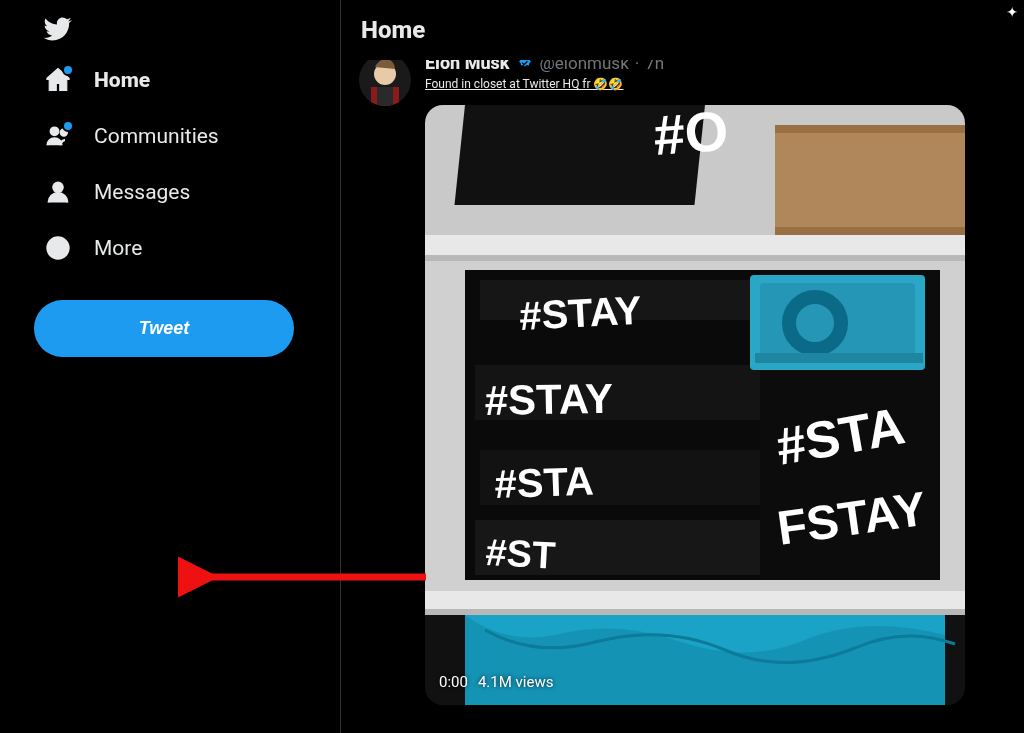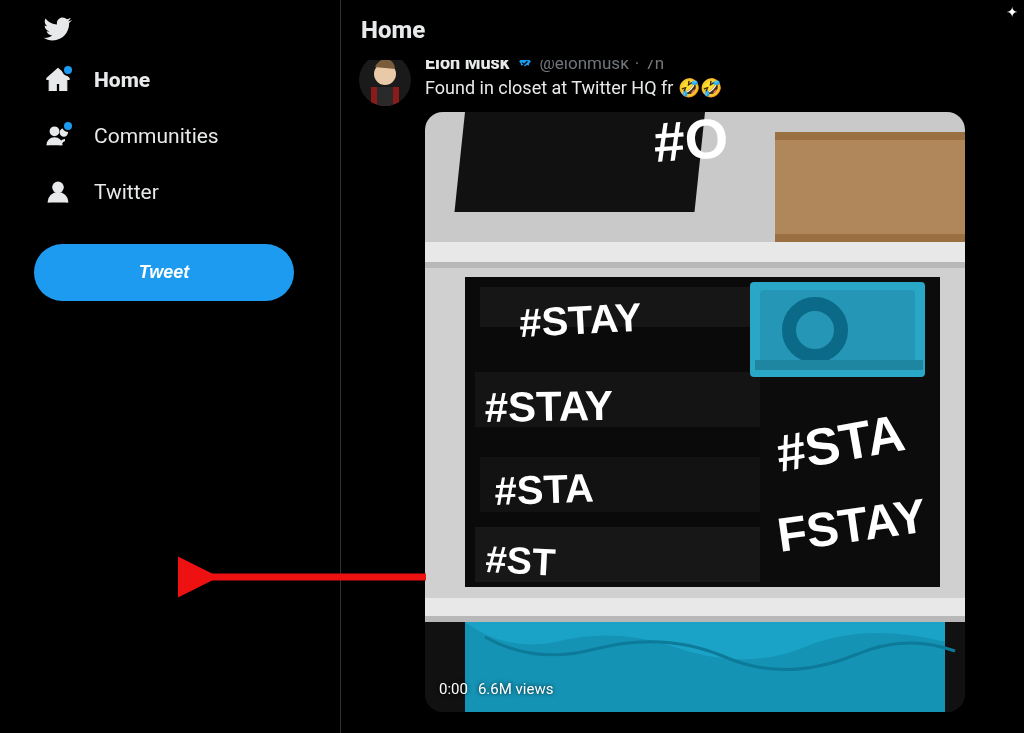--- a/index.html
+++ b/index.html
@@ -27,21 +27,21 @@
   .main{flex:1;border-left:1px solid var(--border);min-width:0;display:flex;flex-direction:column;}
   .header{padding:16px 20px 16px 20px;font-size:24px;font-weight:800;color:var(--fg);}
   .feed{flex:1;overflow:hidden;}
   .tweet{padding:0 18px;display:flex;gap:14px;}
   .avatar{width:52px;height:52px;border-radius:50%;overflow:hidden;flex-shrink:0;margin-top:-6px;}
   .avatar svg{width:52px;height:52px;}
   .tweet-body{flex:1;min-width:0;}
   .tweet-head{display:flex;align-items:flex-end;gap:6px;color:var(--muted);font-size:17px;margin-top:-8px;}
   .tweet-name{color:var(--fg);font-weight:800;font-size:18px;}
   .verify{width:18px;height:18px;fill:var(--blue);}
-  .tweet-text{color:var(--fg);font-size:18px;margin-top:4px;}
+  .tweet-text{color:var(--fg);font-size:12px;margin-top:4px;text-decoration:underline;}
   .media{margin-top:14px;border-radius:18px;overflow:hidden;position:relative;width:540px;height:600px;background:#111;}
   .media svg{width:100%;height:100%;display:block;}
   .media-meta{position:absolute;left:14px;bottom:14px;color:#fff;font-size:15px;display:flex;gap:10px;text-shadow:0 0 4px rgba(0,0,0,.8);margin-top:31px;}
   
   .arrow{position:absolute;left:178px;top:555px;pointer-events:none;z-index:10;}
   
   .spark{position:absolute;top:4px;right:6px;color:#fff;font-size:14px;}
 </style>
 </head>
 <body>
@@ -84,23 +84,34 @@
 
 
 
       <div class="navitem">
         <span class="icon">
           <svg viewBox="0 0 24 24" fill="none" stroke-width="2">
               <circle cx="12" cy="8" r="4"></circle>
               <path d="M4 21c0-4.4 3.6-8 8-8s8 3.6 8 8"></path>
             </svg>
         </span>
-        <span class="navlabel">Twitter</span>
-      </div>
-
+        <span class="navlabel">Messages</span>
+      </div>
+
+      <div class="navitem">
+        <span class="icon">
+          <svg viewBox="0 0 24 24" fill="none" stroke-width="2">
+              <circle cx="12" cy="12" r="9"></circle>
+              <circle cx="8" cy="12" r="1" fill="currentColor"></circle>
+              <circle cx="12" cy="12" r="1" fill="currentColor"></circle>
+              <circle cx="16" cy="12" r="1" fill="currentColor"></circle>
+            </svg>
+        </span>
+        <span class="navlabel">More</span>
+      </div>
 
     </div>
 
     <button class="tweet-btn">Tweet</button>
   </nav>
 
   <main class="main">
     <div class="header">Home</div>
     <div class="feed">
       <article class="tweet">
@@ -159,21 +170,21 @@
 
               <rect x="0" y="486" width="540" height="20" fill="#e8e8e8"></rect>
               <rect x="0" y="504" width="540" height="6" fill="#b8b8b8"></rect>
               <rect x="0" y="510" width="540" height="90" fill="#111"></rect>
               <rect x="40" y="510" width="480" height="90" fill="#1aa3c7"></rect>
               <path d="M40 510 q 40 30 90 20 q 60 -15 120 5 q 70 25 130 0 q 60 -25 140 -5 v70 h-480 z" fill="#1593b5"></path>
               <path d="M60 525 q 50 28 110 12 q 70 -18 130 8 q 60 26 130 -2 q 50 -22 100 -4" fill="none" stroke="#0d7a99" stroke-width="3"></path>
             </svg>
             <div class="media-meta">
               <span>0:00</span>
-              <span>6.6M views</span>
+              <span>4.1M views</span>
             </div>
           </div>
 
         </div>
       </article>
     </div>
   </main>
 
   <svg class="arrow" width="260" height="60">
     <defs>

